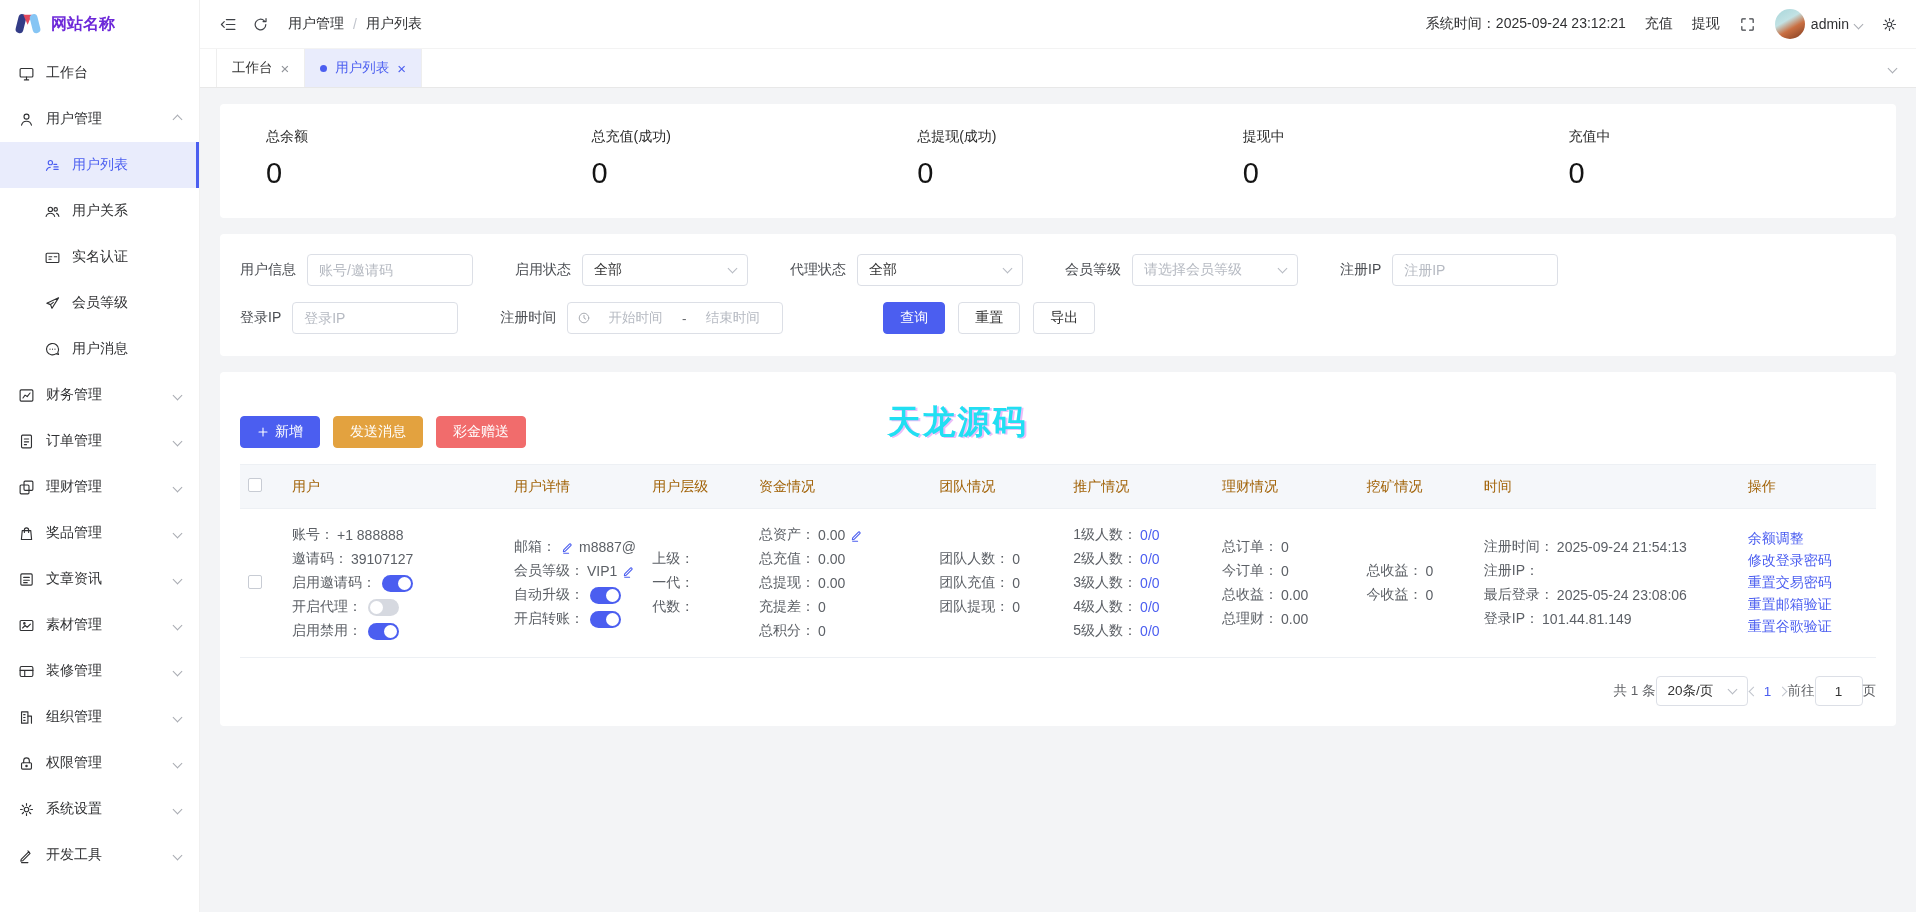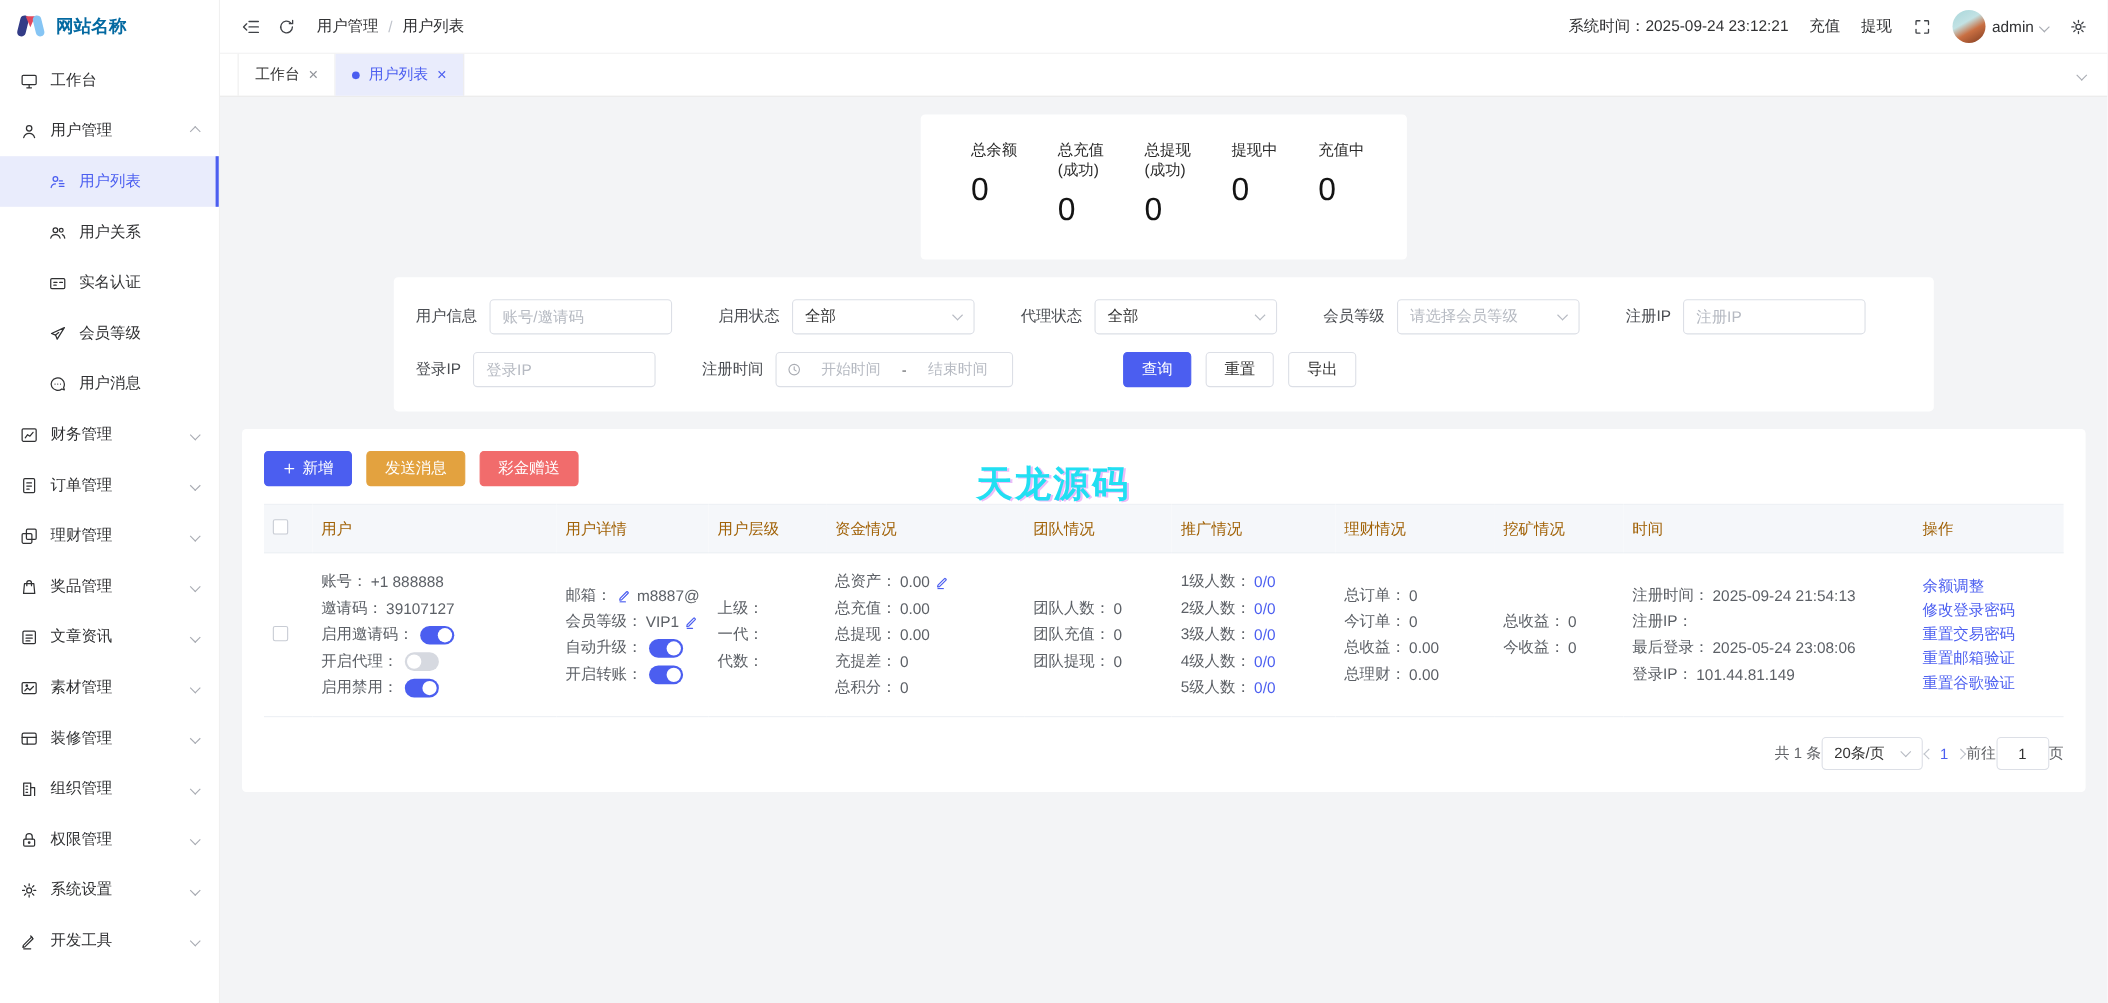--- a/index.html
+++ b/index.html
@@ -15,21 +15,21 @@
     --bg:#f3f4f6;
   }
   *{box-sizing:border-box;}
   html,body{margin:0;padding:0;}
   body{font-family:"Liberation Sans","DejaVu Sans",sans-serif;color:var(--text);font-size:14px;}
   .layout{display:flex;width:1916px;height:912px;overflow:hidden;background:var(--bg);}
 
   
   .sidebar{width:200px;background:#fff;flex-shrink:0;display:flex;flex-direction:column;overflow:hidden;border-right:1px solid #f0f0f0;}
   .logo{display:flex;align-items:center;gap:9px;height:48px;padding:0 14px;flex-shrink:0;}
-  .logo .name{font-size:16px;font-weight:bold;color:#0369a1;}
+  .logo .name{font-size:16px;font-weight:bold;color:#6d28d9;}
   .menu{flex:1;overflow:hidden;padding-top:2px;}
   .mi{display:flex;align-items:center;height:46px;padding:0 18px;font-size:14px;color:var(--text);cursor:pointer;gap:11px;}
   .mi .ml{flex:1;white-space:nowrap;}
   .mi.sub{padding-left:44px;}
   .mi.active{background:var(--primary-light);color:var(--primary);border-right:3px solid var(--primary);}
   .mi svg{width:17px;height:17px;flex-shrink:0;}
   .chev{width:7px;height:7px;border-right:1.4px solid #a8abb2;border-bottom:1.4px solid #a8abb2;transform:rotate(45deg);display:inline-block;flex-shrink:0;}
   .chev.up{transform:rotate(-135deg);}
   .chev.left{transform:rotate(135deg);}
   .chev.right{transform:rotate(-45deg);}
@@ -50,21 +50,21 @@
   .tabbar{height:40px;background:#fff;border-top:1px solid #f3f3f3;border-bottom:1px solid #e8e8e8;display:flex;align-items:stretch;padding-left:16px;flex-shrink:0;}
   .tab{display:flex;align-items:center;gap:8px;padding:0 15px;font-size:13.5px;border-right:1px solid #eee;cursor:pointer;color:#333;}
   .tab:first-of-type{border-left:1px solid #eee;}
   .tab .dot{width:7px;height:7px;border-radius:50%;background:var(--primary);}
   .tab .x{color:#909399;font-size:15px;line-height:1;}
   .tab .x::before{content:"×";}
   .tab.active{background:var(--primary-light);color:var(--primary);}
   .tab.active .x{color:var(--primary);}
   .tab-extra{margin-left:auto;display:flex;align-items:center;padding:0 20px;cursor:pointer;}
 
-  .content{flex:1;overflow:hidden;padding:16px 20px;display:flex;flex-direction:column;gap:16px;align-items:center;}
+  .content{flex:1;overflow:hidden;padding:16px 20px;display:flex;flex-direction:column;gap:16px;}
   .card{background:#fff;border-radius:4px;flex-shrink:0;}
 
   
   .stats{display:flex;padding:24px 24px 28px;}
   .stat{flex:1;padding-left:22px;}
   .s-label{font-size:14px;color:#2b2b2b;}
   .s-value{font-size:29px;margin-top:11px;color:#141414;}
 
   
   .filters{padding:20px 20px 6px;}
@@ -83,21 +83,21 @@
   .dr-sep{color:#606266;padding:0 2px;}
   .f-btns{display:flex;gap:13px;margin-left:58px;}
   .btn{height:32px;padding:0 16px;border-radius:4px;border:1px solid var(--border);background:#fff;font-size:14px;color:#333;cursor:pointer;font-family:inherit;display:inline-flex;align-items:center;gap:6px;white-space:nowrap;}
   .btn.primary{background:var(--primary);border-color:var(--primary);color:#fff;}
   .btn.warning{background:var(--warning);border-color:var(--warning);color:#fff;}
   .btn.danger{background:var(--danger);border-color:var(--danger);color:#fff;}
   .btn svg{width:12px;height:12px;}
 
   
   .tablecard{padding:20px;position:relative;}
-  .toolbar{display:flex;gap:13px;}
+  .toolbar{display:flex;gap:13px;margin-top:24px;}
   .watermark{position:absolute;left:44%;top:28px;transform:translateX(-50%);font-size:33px;font-weight:800;letter-spacing:2px;color:#21dff2;text-shadow:2px 1px 0 rgba(205,80,240,.38);pointer-events:none;z-index:5;white-space:nowrap;}
   table{width:100%;border-collapse:collapse;margin-top:16px;table-layout:fixed;}
   thead th{background:#f5f7fa;height:44px;font-size:14px;color:#a16207;font-weight:500;text-align:left;padding:0 8px;border-top:1px solid var(--line);border-bottom:1px solid var(--line);white-space:nowrap;}
   tbody td{padding:14px 8px;border-bottom:1px solid var(--line);vertical-align:middle;font-size:14px;color:var(--text2);}
   .line{display:flex;align-items:center;min-height:24px;white-space:nowrap;gap:3px;}
   .lnk{color:var(--primary);cursor:pointer;}
   .checkbox{width:14px;height:14px;border:1px solid #c8ccd4;border-radius:2px;display:inline-block;background:#fff;cursor:pointer;}
   .switch{width:31px;height:17px;border-radius:9px;background:var(--primary);position:relative;display:inline-block;margin-left:3px;cursor:pointer;flex-shrink:0;}
   .switch::after{content:"";position:absolute;top:2px;right:2px;width:13px;height:13px;border-radius:50%;background:#fff;}
   .switch.off{background:#d6d9e0;}

